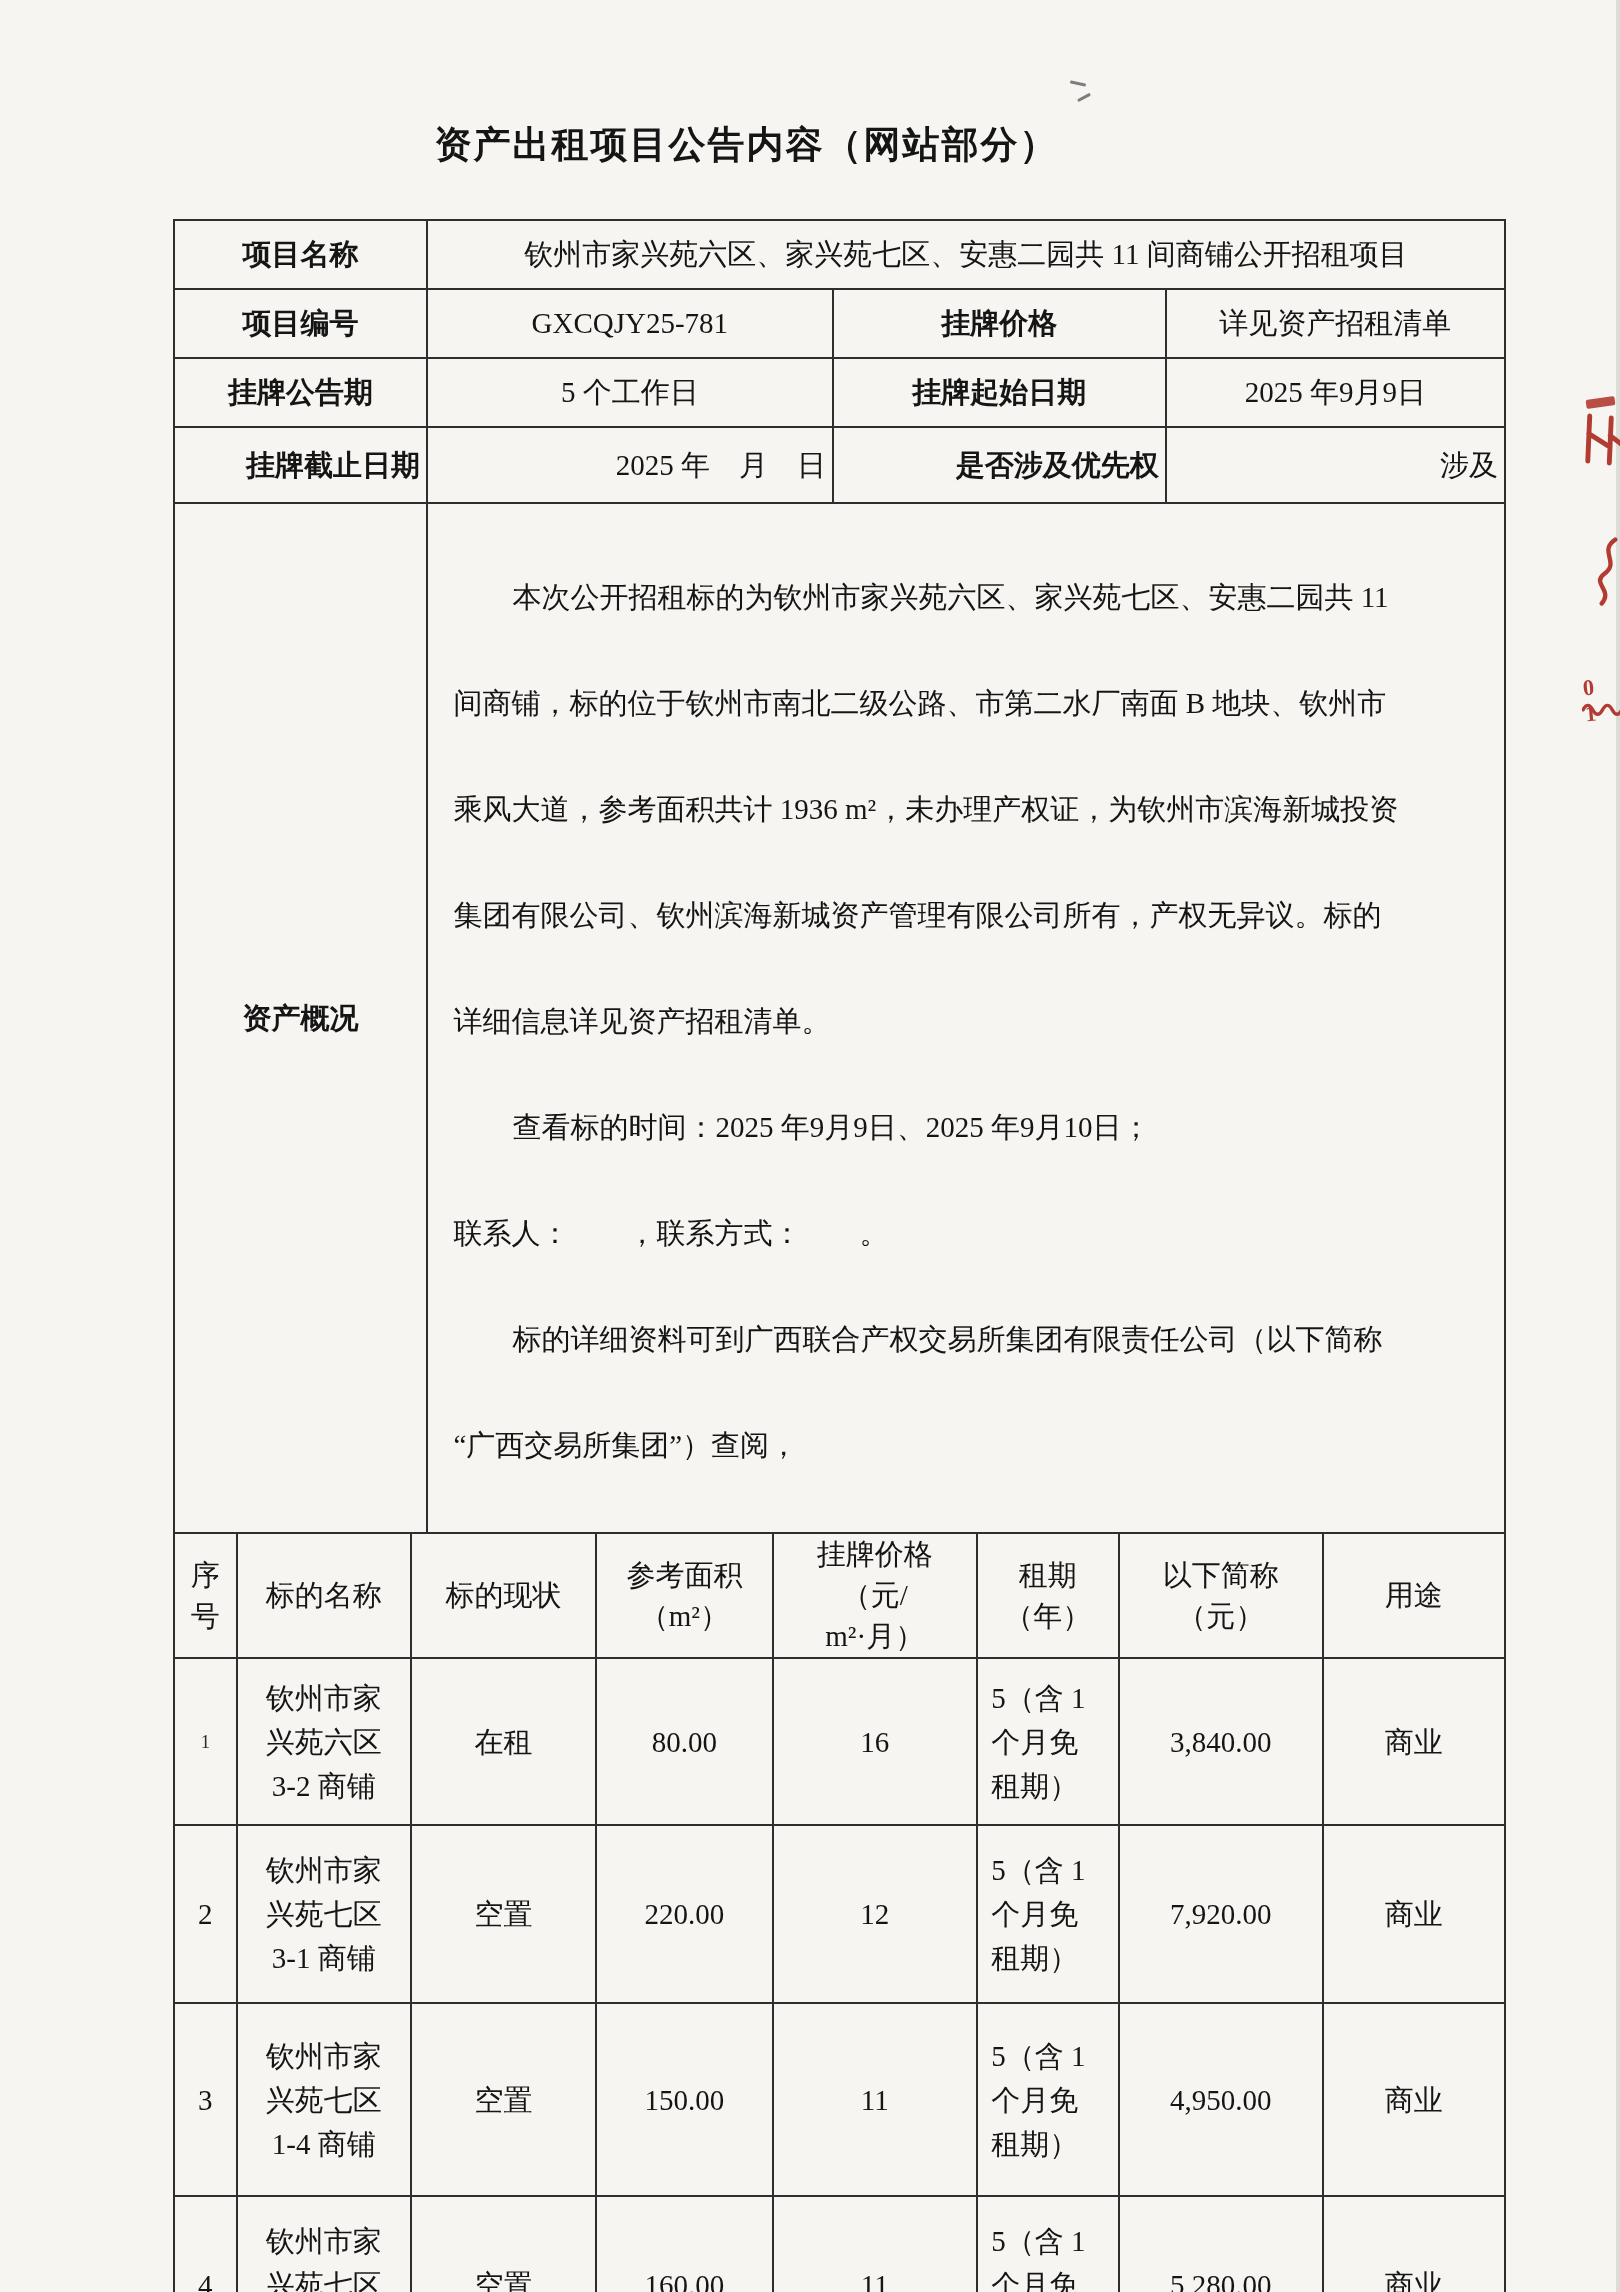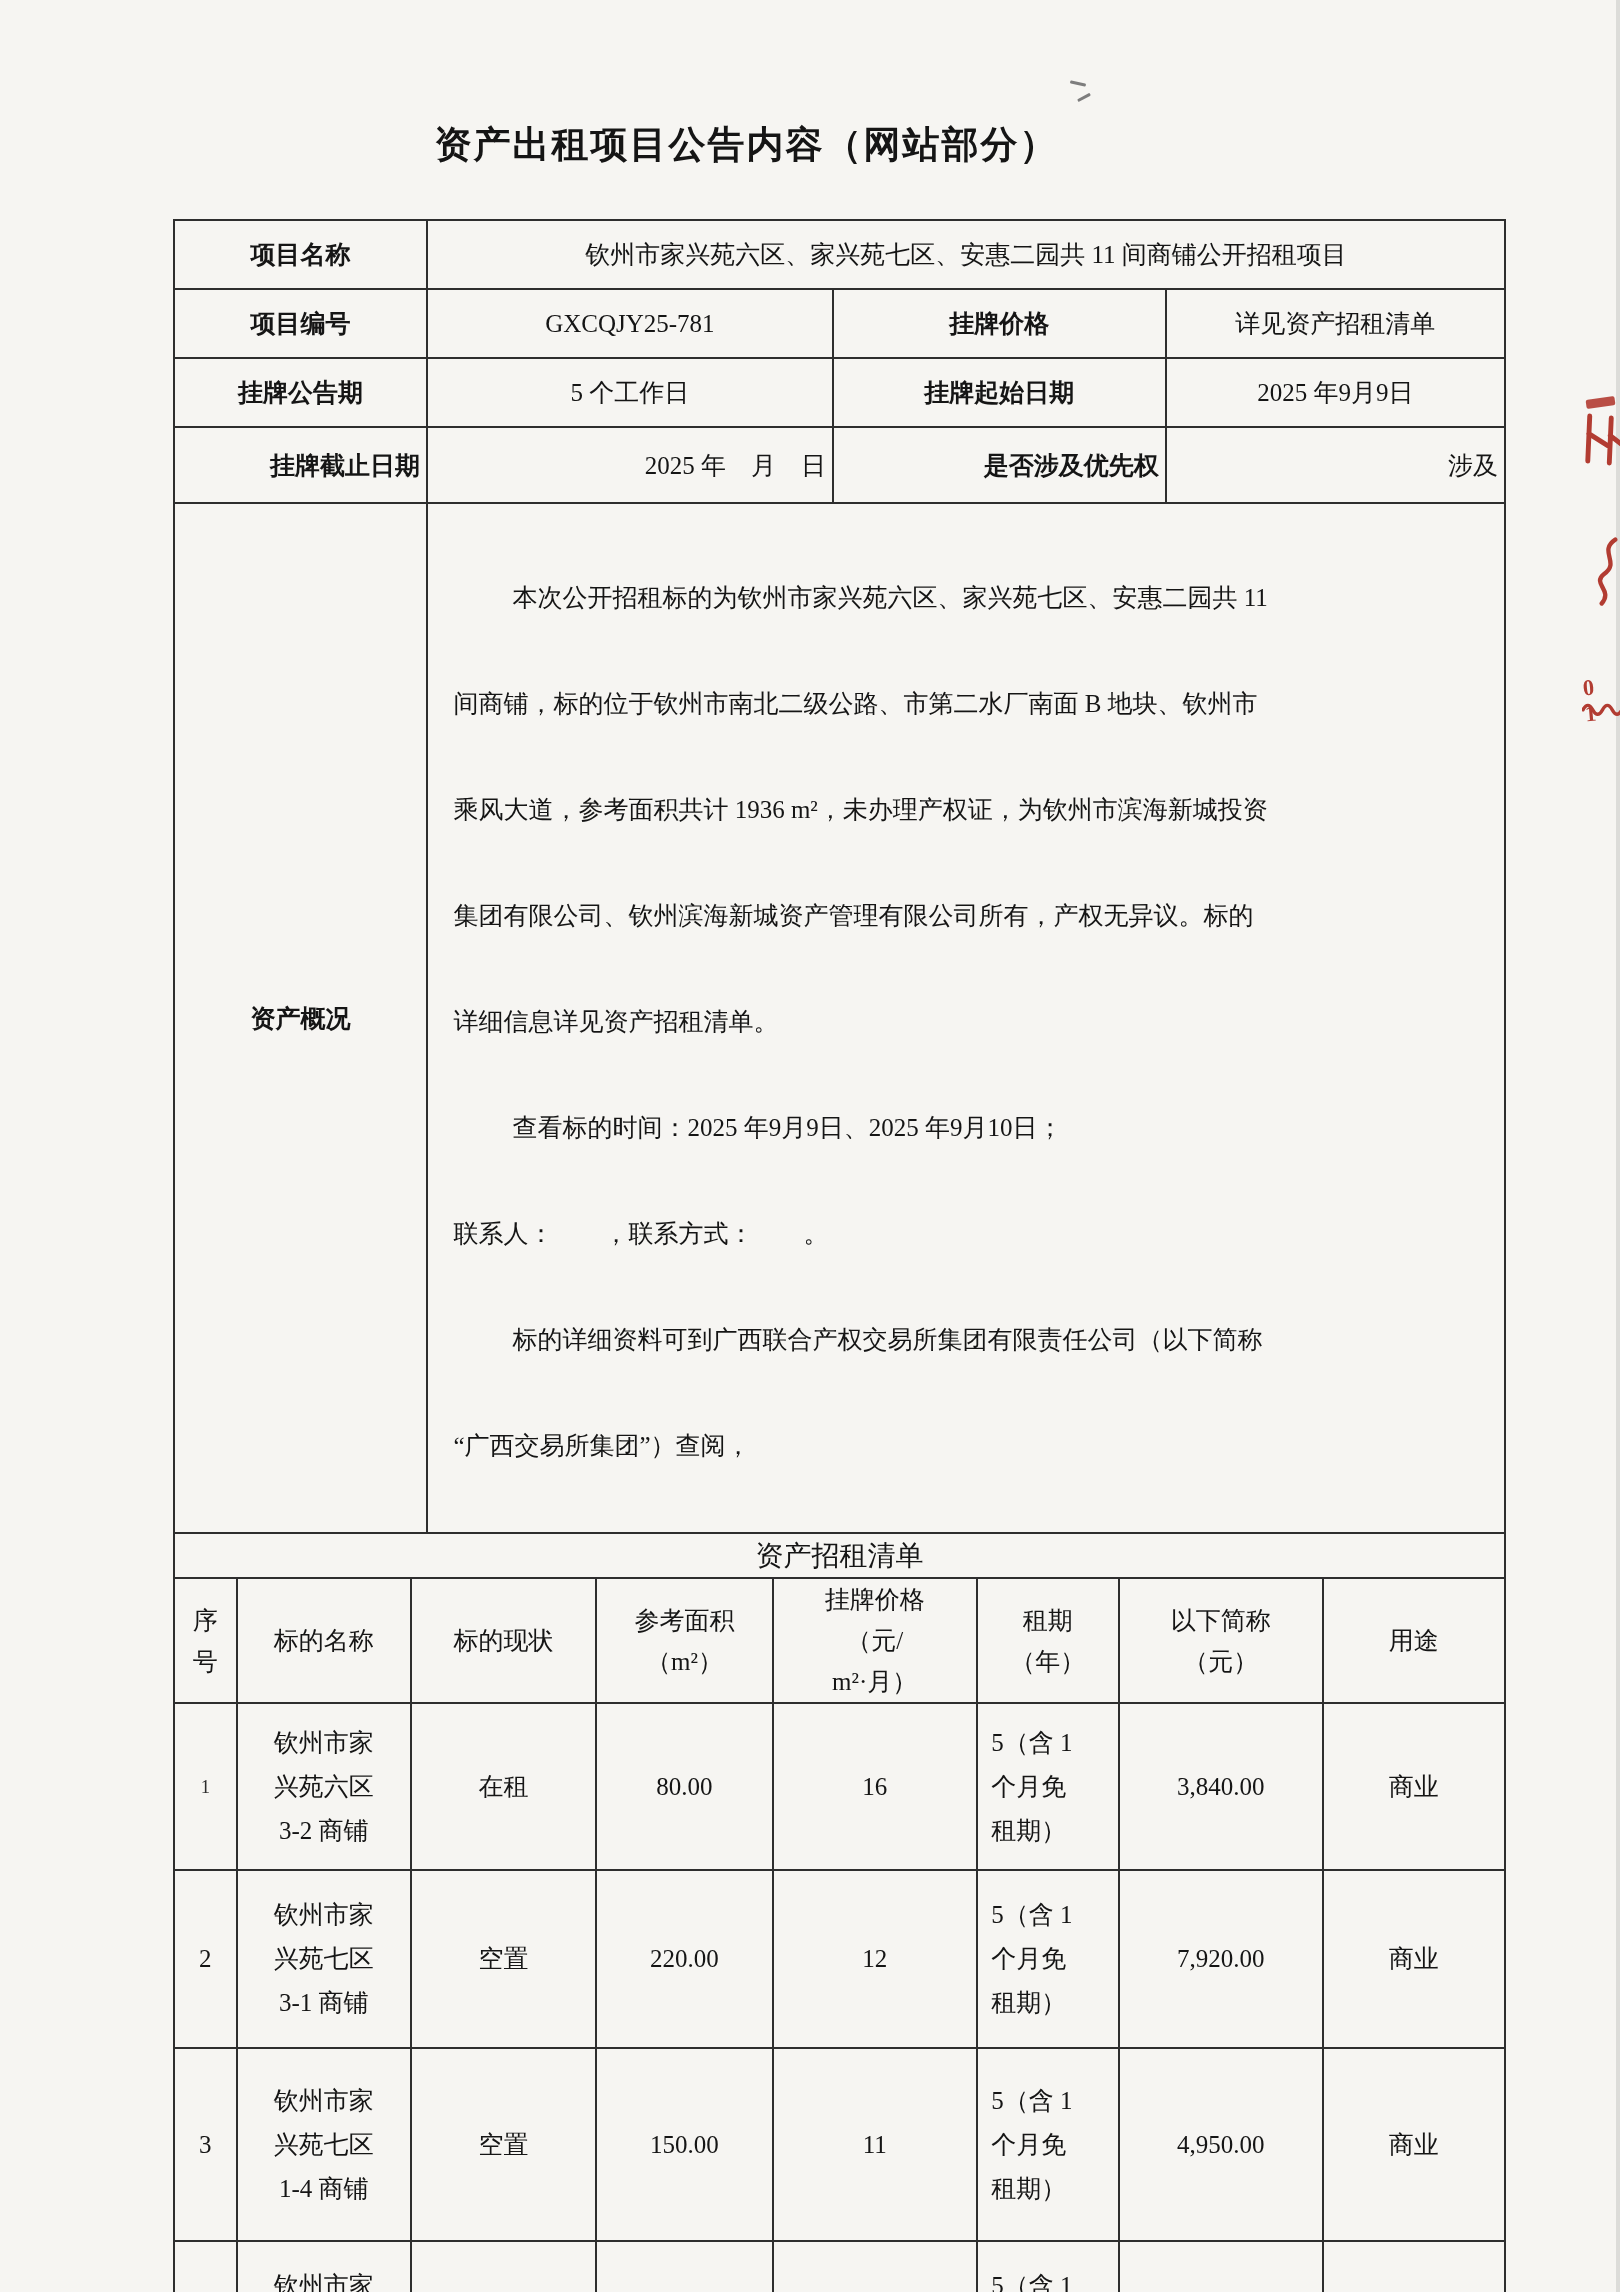--- a/index.html
+++ b/index.html
@@ -19,21 +19,21 @@
   .title {
     font-size:37px; font-weight:bold; text-align:center;
     margin:120px 0 16px 0; letter-spacing:2px;
     transform:translateX(-93px);
   }
 
   table { border-collapse:collapse; width:100%; table-layout:fixed; }
   td {
     border:2px solid #2e2e2e;
     text-align:center; vertical-align:middle;
-    font-size:25px; padding:0 5.9px;
+    font-size:29px; padding:0 5.9px;
     white-space:pre-line;
     line-height:39px;
   }
 
   .info { margin-top:49px; }
   .info td.lab { font-weight:bold; }
   .info tr.r1 td { height:67px; }
   .info tr.r2 td { height:67px; }
   .info tr.r3 td { height:67px; }
   .info tr.r4 td { height:74px;text-align:right; }
@@ -121,27 +121,20 @@
           <div class="ov-line">详细信息详见资产招租清单。</div>
           <div class="ov-line indent">查看标的时间：2025 年9月9日、2025 年9月10日；</div>
           <div class="ov-line">联系人：　　，联系方式：　　。</div>
           <div class="ov-line indent">标的详细资料可到广西联合产权交易所集团有限责任公司（以下简称</div>
           <div class="ov-line">“广西交易所集团”）查阅，</div>
         </td>
       </tr>
     </tbody>
       </table>
 
-    <table class="sec-table">
-      <tbody>
-          <tr>
-        <td>资产招租清单</td>
-      </tr>
-    </tbody>
-      </table>
 
     <table class="listing">
       <colgroup>
         <col style="width:4.7%">
           <col style="width:13.1%">
           <col style="width:13.9%">
           <col style="width:13.3%">
         <col style="width:15.3%">
           <col style="width:10.7%">
           <col style="width:15.3%">

